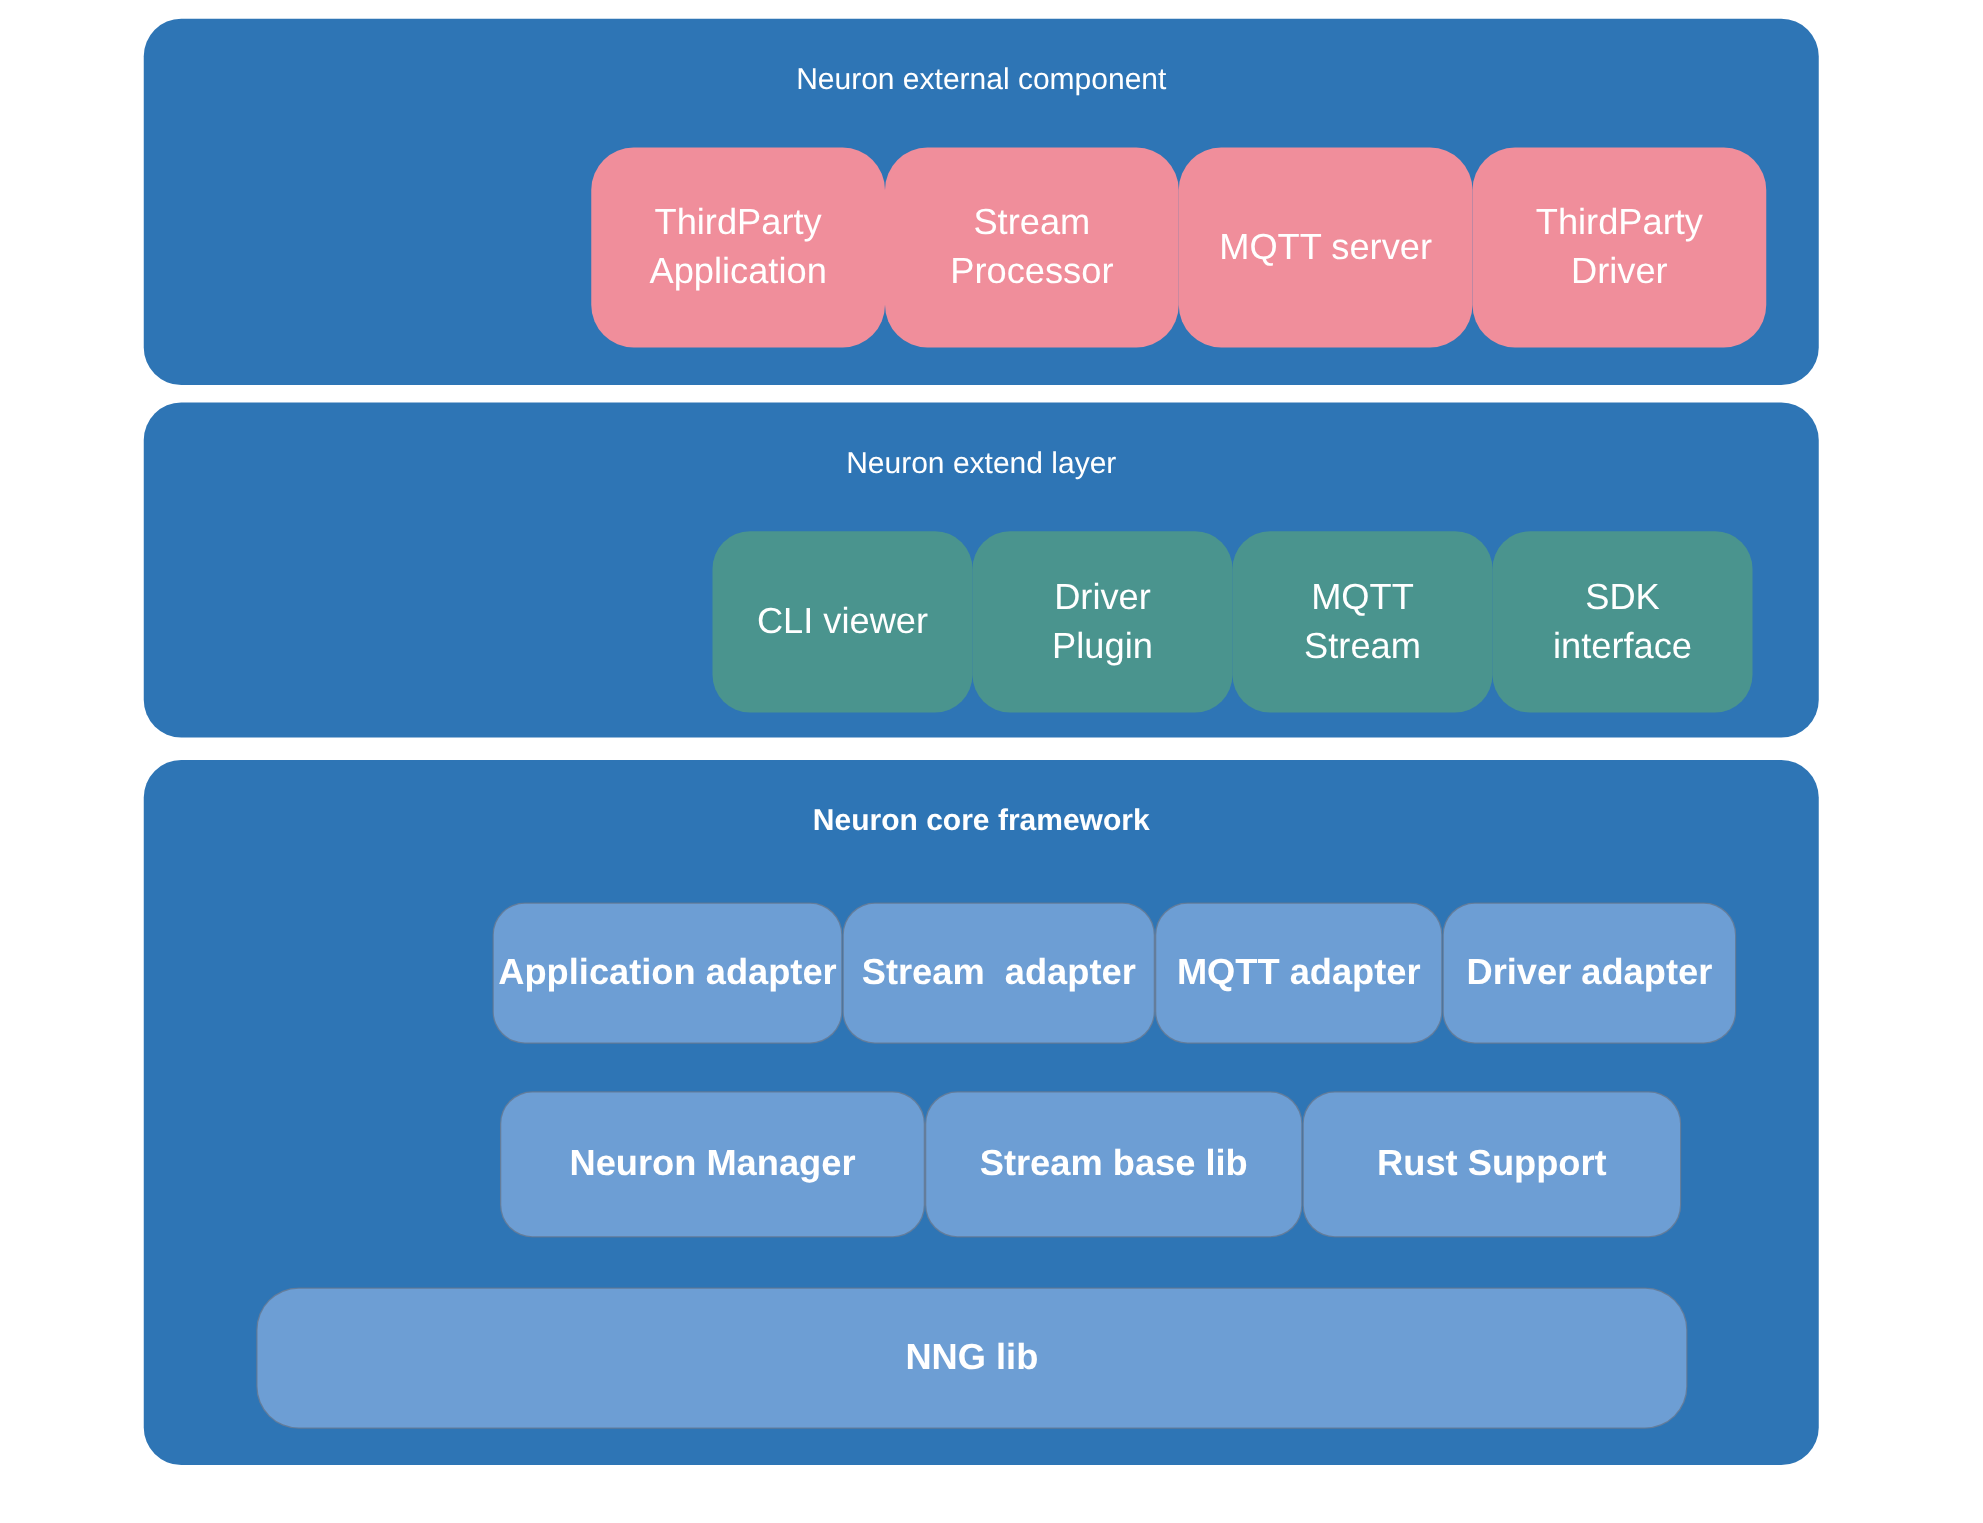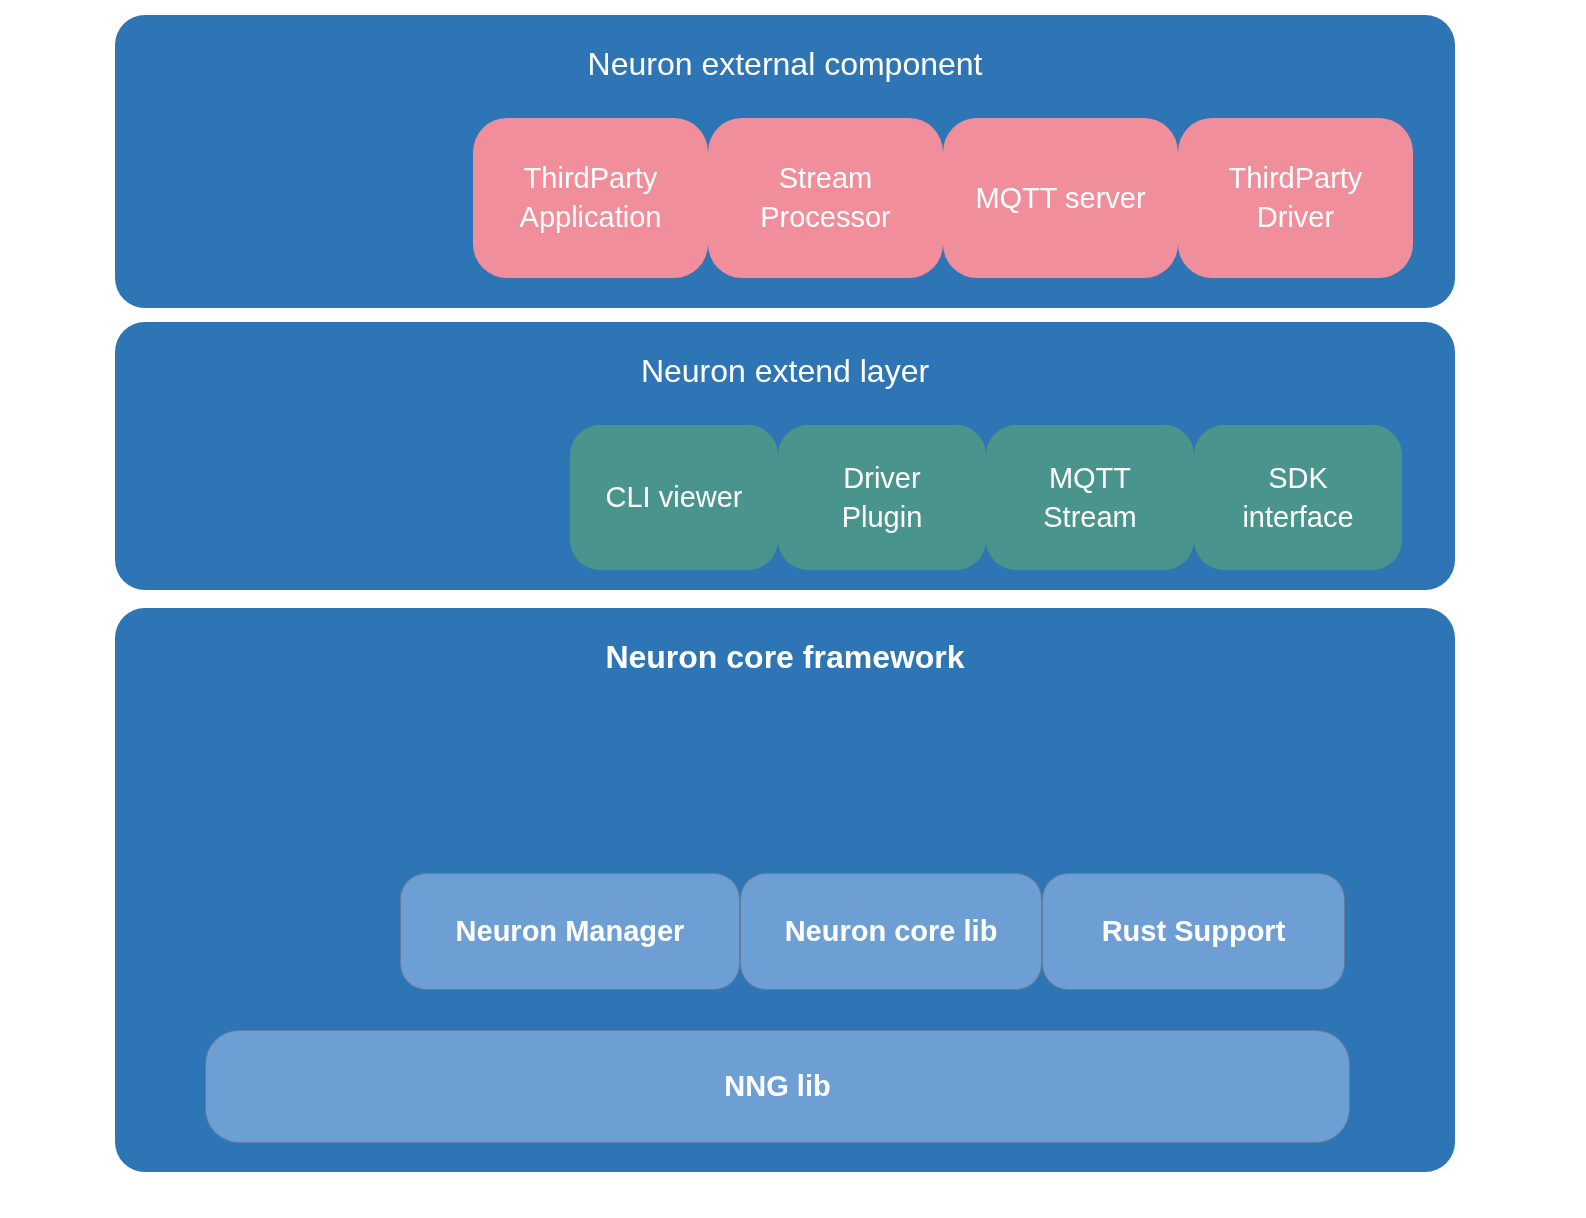--- a/index.html
+++ b/index.html
@@ -28,21 +28,21 @@
   #sec-external { top: 15px;  height: 293px; }
   #sec-extend   { top: 322px; height: 268px; }
   #sec-core     { top: 608px; height: 564px; font-weight: bold; }
   .section-title {
     position: absolute;
     top: 31px;
     left: 0;
     width: 100%;
     text-align: center;
     color: var(--label_text);
-    font-size: 32px;
+    font-size: 24px;
     line-height: 36px;
     white-space: pre-wrap;
   }
   .row {
     position: absolute;
     display: flex;
     justify-content: flex-end;
     align-items: stretch;
   }
   .node {
@@ -117,19 +117,25 @@
 Plugin</div>
     <div class="node node-teal">MQTT
 Stream</div>
     <div class="node node-teal">SDK
 interface</div>
   </div>
 </div>
 
 <div class="section" id="sec-core">
   <div class="section-title">Neuron core framework</div>
+  <div class="row" id="row-adapters">
+    <div class="node node-blue w-280">Application adapter</div>
+    <div class="node node-blue w-250">Stream  adapter</div>
+    <div class="node node-blue w-230">MQTT adapter</div>
+    <div class="node node-blue w-235">Driver adapter</div>
+  </div>
   <div class="row" id="row-libs">
     <div class="node node-blue w-340">Neuron Manager</div>
-    <div class="node node-blue w-302">Neuron core lib</div>
+    <div class="node node-blue w-302">Stream base lib</div>
     <div class="node node-blue w-303">Rust Support</div>
   </div>
   <div class="node node-blue" id="node-nng">NNG lib</div>
 </div>
 
 </body></html>

